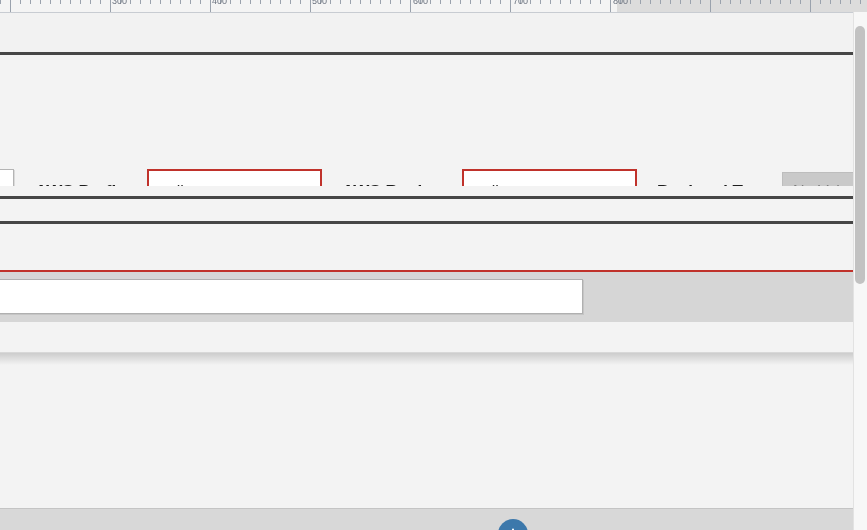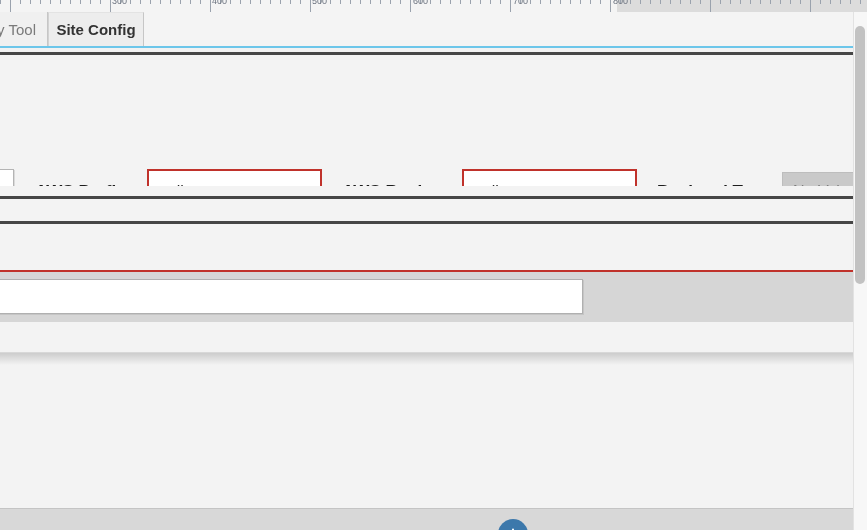--- a/index.html
+++ b/index.html
@@ -412,29 +412,20 @@
     <div id="ruler-labels">
         <div class="ruler-label" style="left: 112px;">300</div>
         <div class="ruler-label" style="left: 212px;">400</div>
         <div class="ruler-label" style="left: 312px;">500</div>
         <div class="ruler-label" style="left: 413px;">600</div>
         <div class="ruler-label" style="left: 513px;">700</div>
         <div class="ruler-label" style="left: 613px;">800</div>
       </div>
   </div>
 
-  <div class="tabbar">
-    <div class="tabbar-fill"></div>
-    <div class="tab inactive">
-      <span>y Tool</span>
-    </div>
-    <div class="tab active">
-      <span>Site Config</span>
-    </div>
-  </div>
 
   <div class="sep-dark" style="top:52px;"></div>
 
   <div class="form-row">
 
     <div class="clipped-input"></div>
 
     <div class="field-label" style="left:35px; top:127px;">AWS Prefix :</div>
     <div class="text-input" style="left:147px; top:114px; width:175px; height:45px;">
       <span>null</span>

